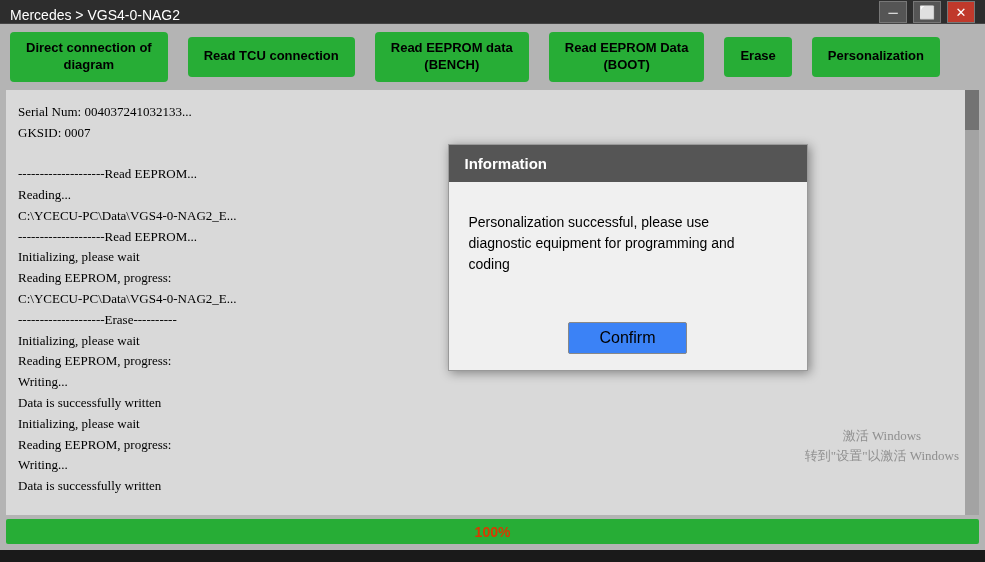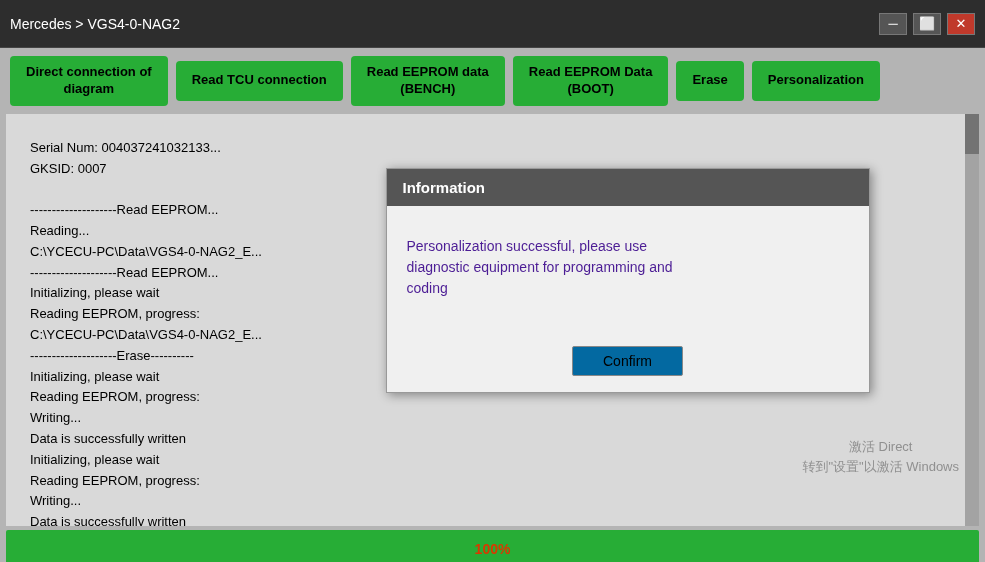--- a/index.html
+++ b/index.html
@@ -8,23 +8,23 @@
       height: 562px;
       background: #1a1a1a;
       font-family: Arial, sans-serif;
       overflow: hidden;
       position: relative;
     }
 
     
     .title-bar {
       background: #2d2d2d;
-      height: 48px;
-      display: flex;
-      align-items: center;
+      height: 24px;
+      display: flex;
+      align-items: flex-end;
       justify-content: space-between;
       padding: 0 10px;
       border-bottom: 1px solid #444;
     }
     .title-bar-title {
       color: #fff;
       font-size: 14px;
     }
     .title-bar-controls {
       display: flex;
@@ -52,21 +52,21 @@
       display: flex;
       flex-direction: column;
     }
 
     
     .toolbar {
       background: #d4d4d4;
       padding: 8px 10px;
       display: flex;
       flex-wrap: wrap;
-      gap: 8px;
+      gap: 20px;
       align-items: center;
     }
     .toolbar-btn {
       background: #2ecc40;
       border: none;
       border-radius: 4px;
       color: #000;
       font-size: 13px;
       font-weight: bold;
       padding: 8px 16px;
@@ -76,23 +76,23 @@
       min-height: 40px;
     }
 
     
     .log-area {
       flex: 1;
       background: #fff;
       margin: 0 6px 0 6px;
       overflow: hidden;
       position: relative;
-      font-family: Liberation Sans, sans-serif;
-      font-size: 13px;
-      padding: 24px;
+      font-family: Liberation Serif, serif;
+      font-size: 13px;
+      padding: 12px;
       color: #000;
     }
     .log-content {
       line-height: 1.6;
     }
     .log-content p {
       white-space: nowrap;
     }
 
     
@@ -118,21 +118,21 @@
       bottom: 50px;
       right: 20px;
       color: #aaa;
       font-size: 13px;
       line-height: 1.5;
       text-align: center;
     }
 
     
     .progress-bar-container {
-      height: 38px;
+      height: 25px;
       background: #888;
       margin: 4px 6px 6px 6px;
       position: relative;
       border-radius: 2px;
       overflow: hidden;
       text-align: center;
     }
     .progress-bar-fill {
       height: 100%;
       background: #2ecc40;
@@ -155,50 +155,50 @@
       background: rgba(0,0,0,0.15);
       z-index: 100;
       display: flex;
       align-items: flex-start;
       justify-content: center;
       padding-top: 120px;
       padding-left: 270px;
     }
     .modal {
       background: #e8e8e8;
-      width: 484px;
+      width: 360px;
       border: 1px solid #999;
       box-shadow: 2px 2px 10px rgba(0,0,0,0.4);
     }
     .modal-header {
       background: #555;
       color: #fff;
       padding: 10px 16px;
       font-size: 15px;
       font-weight: bold;
     }
     .modal-body {
       padding: 30px 12px 20px 20px;
       font-size: 14px;
-      color: #4c1d95;
+      color: #000000;
       line-height: 1.5;
       background: #f0f0f0;
       min-height: 130px;
     }
     .modal-footer {
       padding: 10px 20px 16px 20px;
       display: flex;
       justify-content: center;
       background: #f0f0f0;
     }
     .confirm-btn {
-      background: #0369a1;
+      background: #3b82f6;
       border: 1px solid #888;
       padding: 6px 30px;
-      font-size: 14px;
+      font-size: 16px;
       cursor: pointer;
       border-radius: 2px;
     }
   </style>
 </head>
 <body>
 
 <div class="title-bar">
   <span class="title-bar-title">Mercedes &gt; VGS4-0-NAG2</span>
   <div class="title-bar-controls">
@@ -242,21 +242,21 @@
         <p>Initializing, please wait</p>
         <p>Reading EEPROM, progress:</p>
         <p>Writing...</p>
         <p>Data is successfully written</p>
       </div>
     <div class="scrollbar">
       <div class="scrollbar-thumb"></div>
     </div>
 
     <div class="watermark">
-      <div>激活 Direct</div>
+      <div>激活 Windows</div>
       <div>转到"设置"以激活 Windows</div>
     </div>
   </div>
 
   <div class="progress-bar-container">
     <div class="progress-bar-fill"></div>
     <span class="progress-bar-label">100%</span>
   </div>
 
   <div class="modal-overlay">

